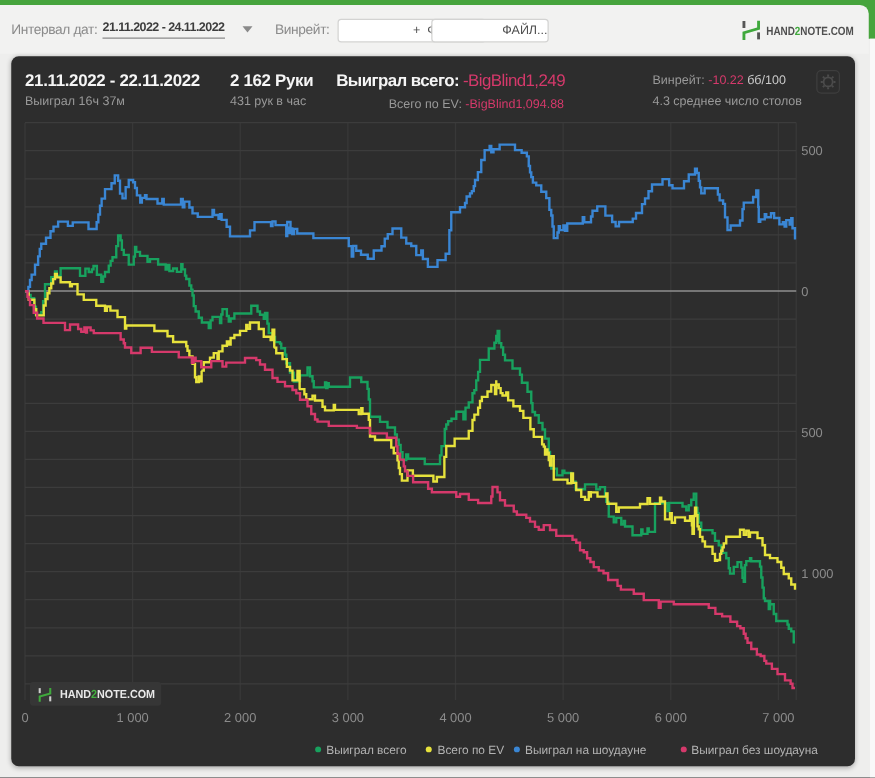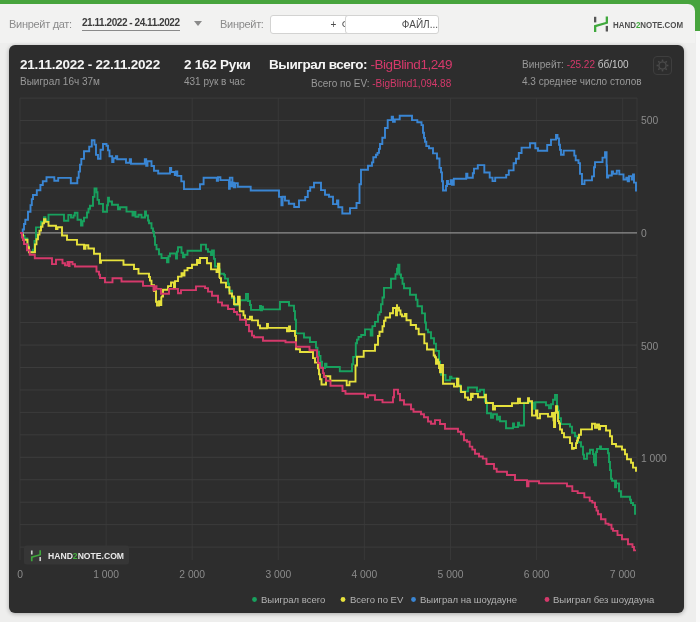--- a/index.html
+++ b/index.html
@@ -25,21 +25,21 @@
   .gearbtn{left:653px;top:56px;width:17px;height:17px;border:1px solid #3e3e3e;border-radius:4px;}
   svg{position:absolute;left:0;top:0;}
   svg text{font-family:"Liberation Sans",sans-serif;}
 </style>
 </head>
 <body>
   <div class="abs greenbar"></div>
   <div class="abs toolcard"></div>
   <div class="abs scrolltrack"></div>
 
-  <div class="abs tlabel" style="left:9px;">Винрейт дат:</div>
+  <div class="abs tlabel" style="left:9px;">Интервал дат:</div>
   <div class="abs datesel">21.11.2022 - 24.11.2022</div>
   <div class="abs caret"></div>
   <div class="abs tlabel" style="left:220px;">Винрейт:</div>
   <div class="abs btn" style="left:270px;width:69px;">+&nbsp; ФИЛЬТР...</div>
   <div class="abs btn" style="left:345px;width:44px;">ФАЙЛ...</div>
 
   <svg class="abs" style="left:592px;top:15px;" width="100" height="18" viewBox="0 0 100 18">
     <rect x="2" y="1.8" width="2.3" height="5.6" fill="#565656"></rect>
     <rect x="13.7" y="10.9" width="2.3" height="5.6" fill="#565656"></rect>
     <path d="M2 16.9 V10.3 L13.7 6.9 V1.6 H16 V8.5 L4.3 12 V16.9 Z" fill="#3fa83c"></path>
@@ -47,21 +47,21 @@
   </svg>
 
   <div class="abs panel"></div>
 
   <div class="abs hbig" style="left:20px;">21.11.2022 - 22.11.2022</div>
   <div class="abs hsub" style="left:20px;">Выиграл 16ч 37м</div>
   <div class="abs hbig" style="left:184px;">2 162 Руки</div>
   <div class="abs hsub" style="left:184px;">431 рук в час</div>
   <div class="abs hbig" style="left:269px;letter-spacing:-0.45px;">Выиграл всего: <span class="pink" style="font-weight:normal;">-BigBlind1,249</span></div>
   <div class="abs hsub" style="left:311px;top:78px;">Всего по EV: <span class="pink">-BigBlind1,094.88</span></div>
-  <div class="abs hsub" style="left:522px;top:59px;">Винрейт: <span class="pink">-25.22</span> <span class="gray2">бб/100</span></div>
+  <div class="abs hsub" style="left:522px;top:59px;">Винрейт: <span class="pink">-10.22</span> <span class="gray2">бб/100</span></div>
   <div class="abs hsub" style="left:522px;top:76px;text-align:right;">4.3 среднее число столов</div>
   <div class="abs gearbtn">
     <svg width="17" height="17" viewBox="0 0 17 17">
     <g fill="none" stroke="#4b4b4b" stroke-width="1.4">
       <circle cx="8.5" cy="8.5" r="3.6"></circle>
       <g stroke-width="1.6">
         <line x1="8.5" y1="2.6" x2="8.5" y2="4.3"></line>
           <line x1="8.5" y1="12.7" x2="8.5" y2="14.4"></line>
         <line x1="2.6" y1="8.5" x2="4.3" y2="8.5"></line>
           <line x1="12.7" y1="8.5" x2="14.4" y2="8.5"></line>

